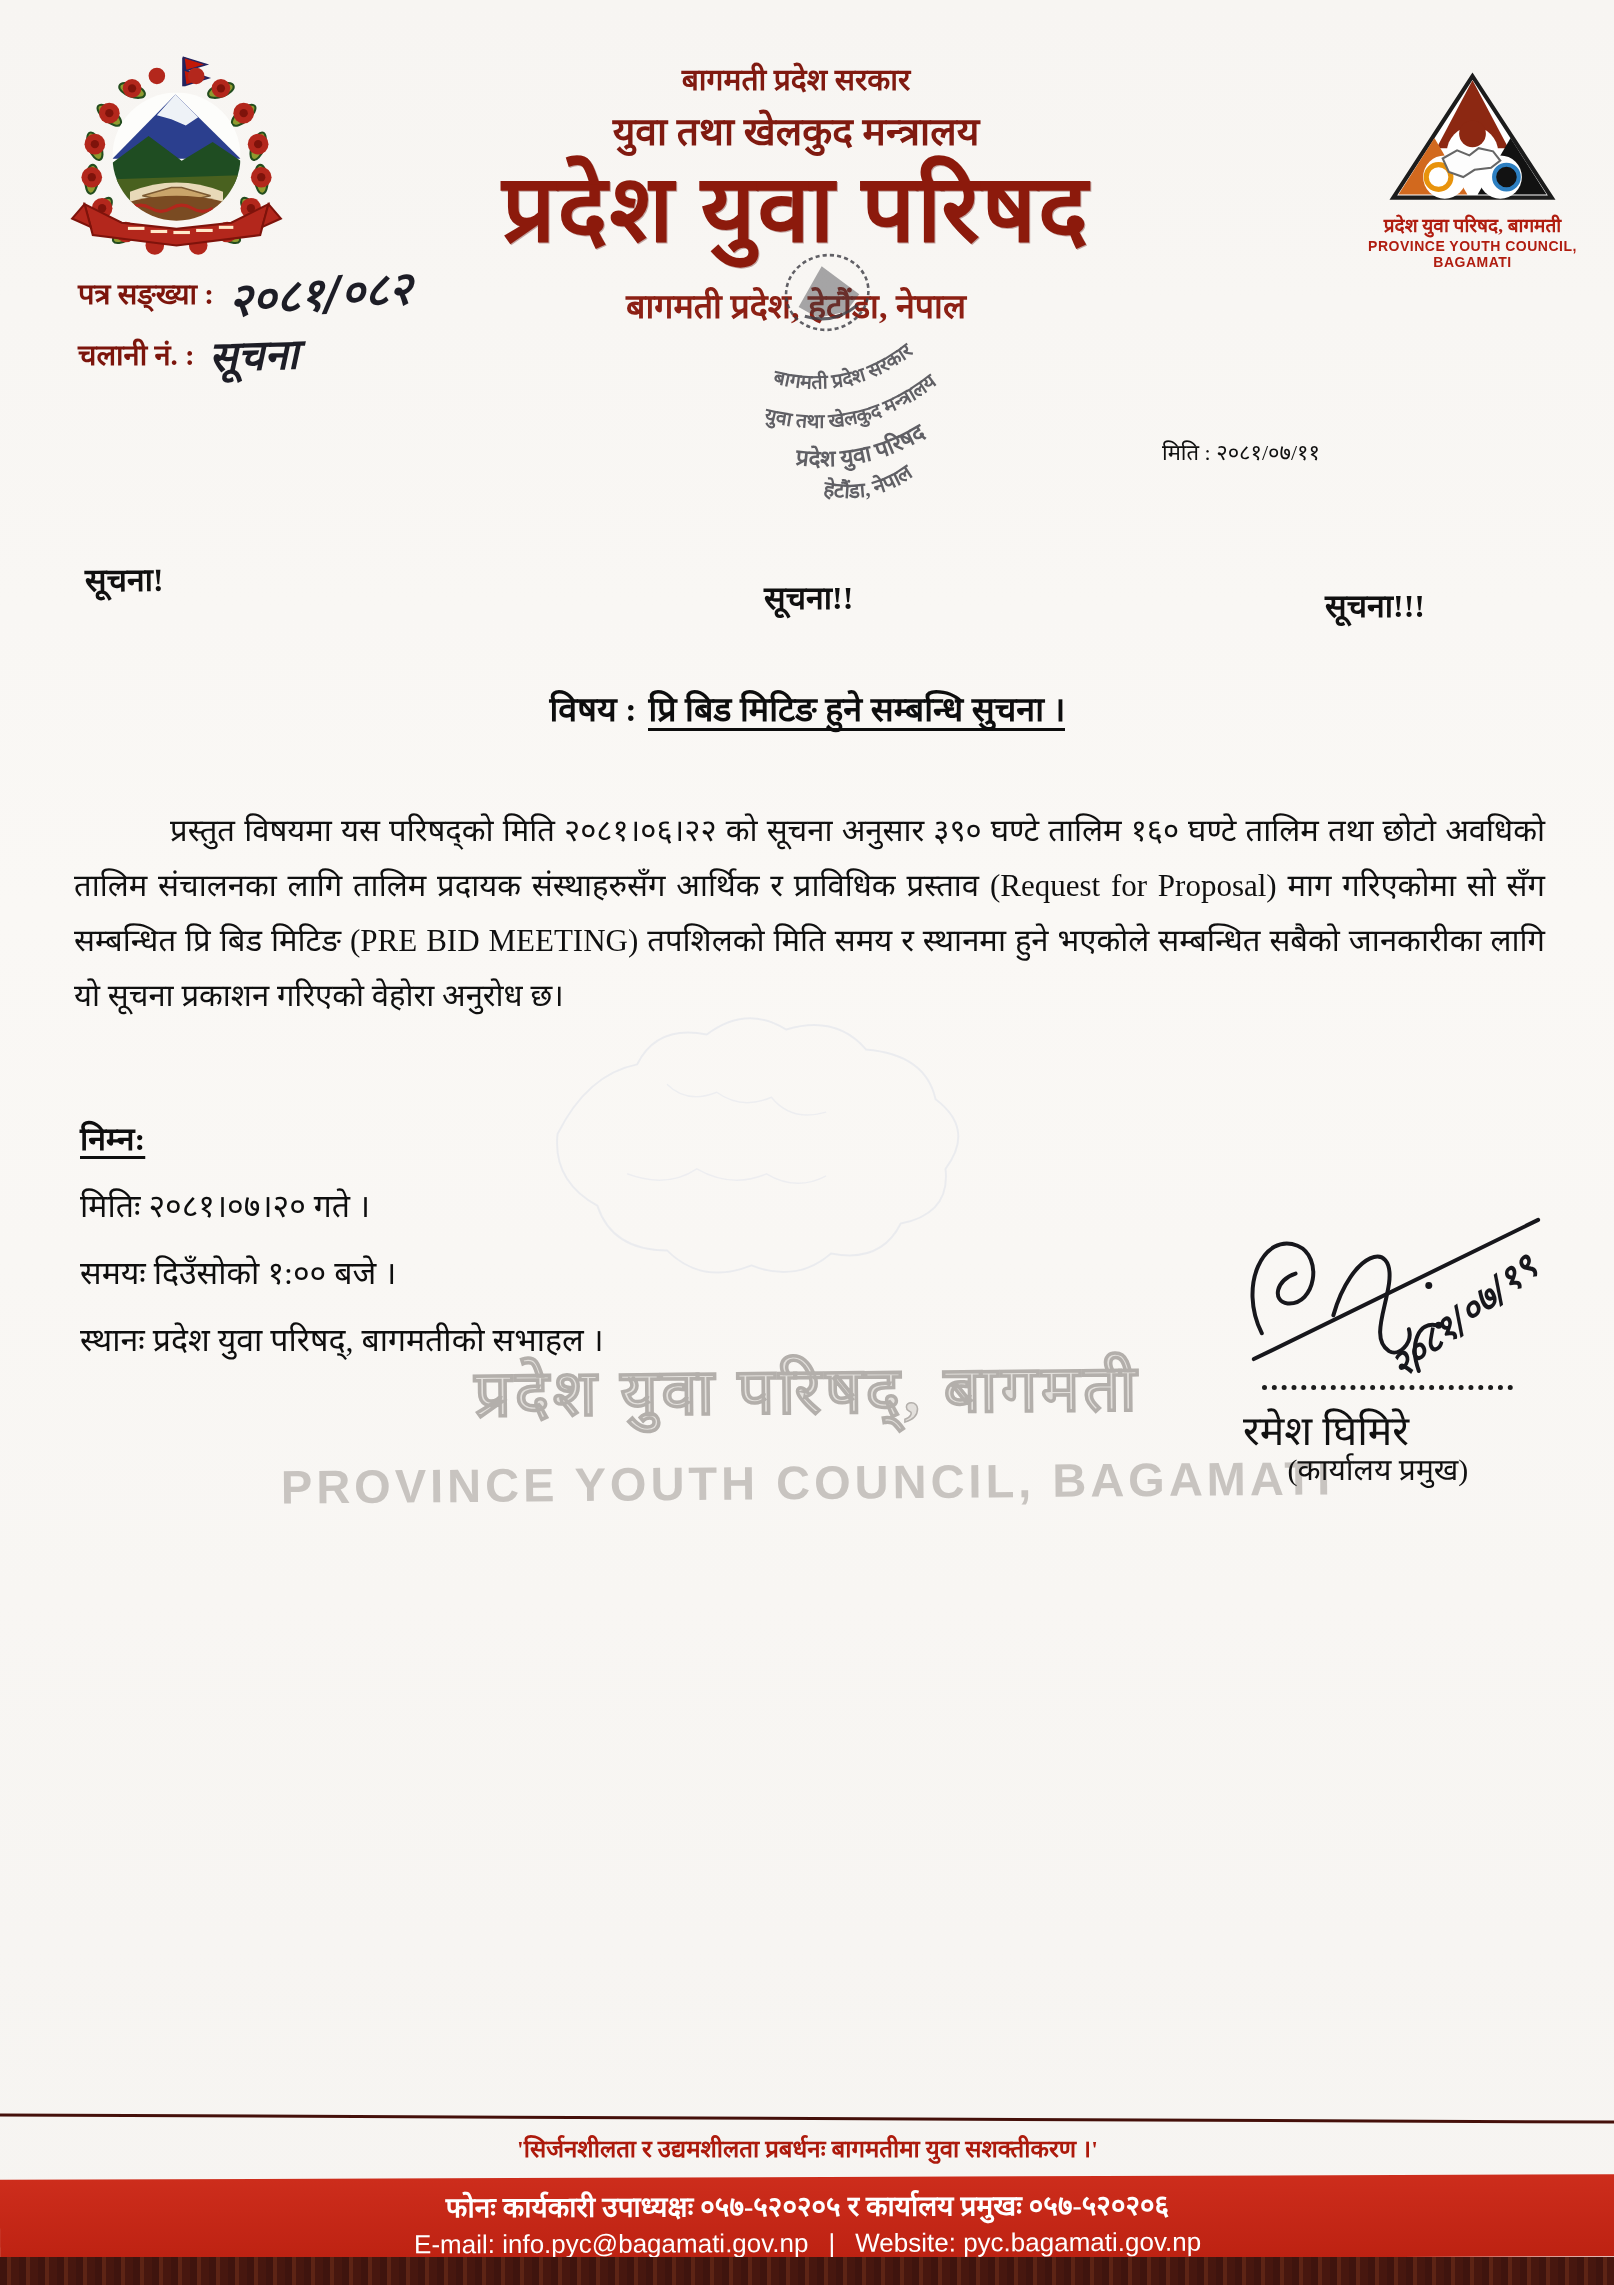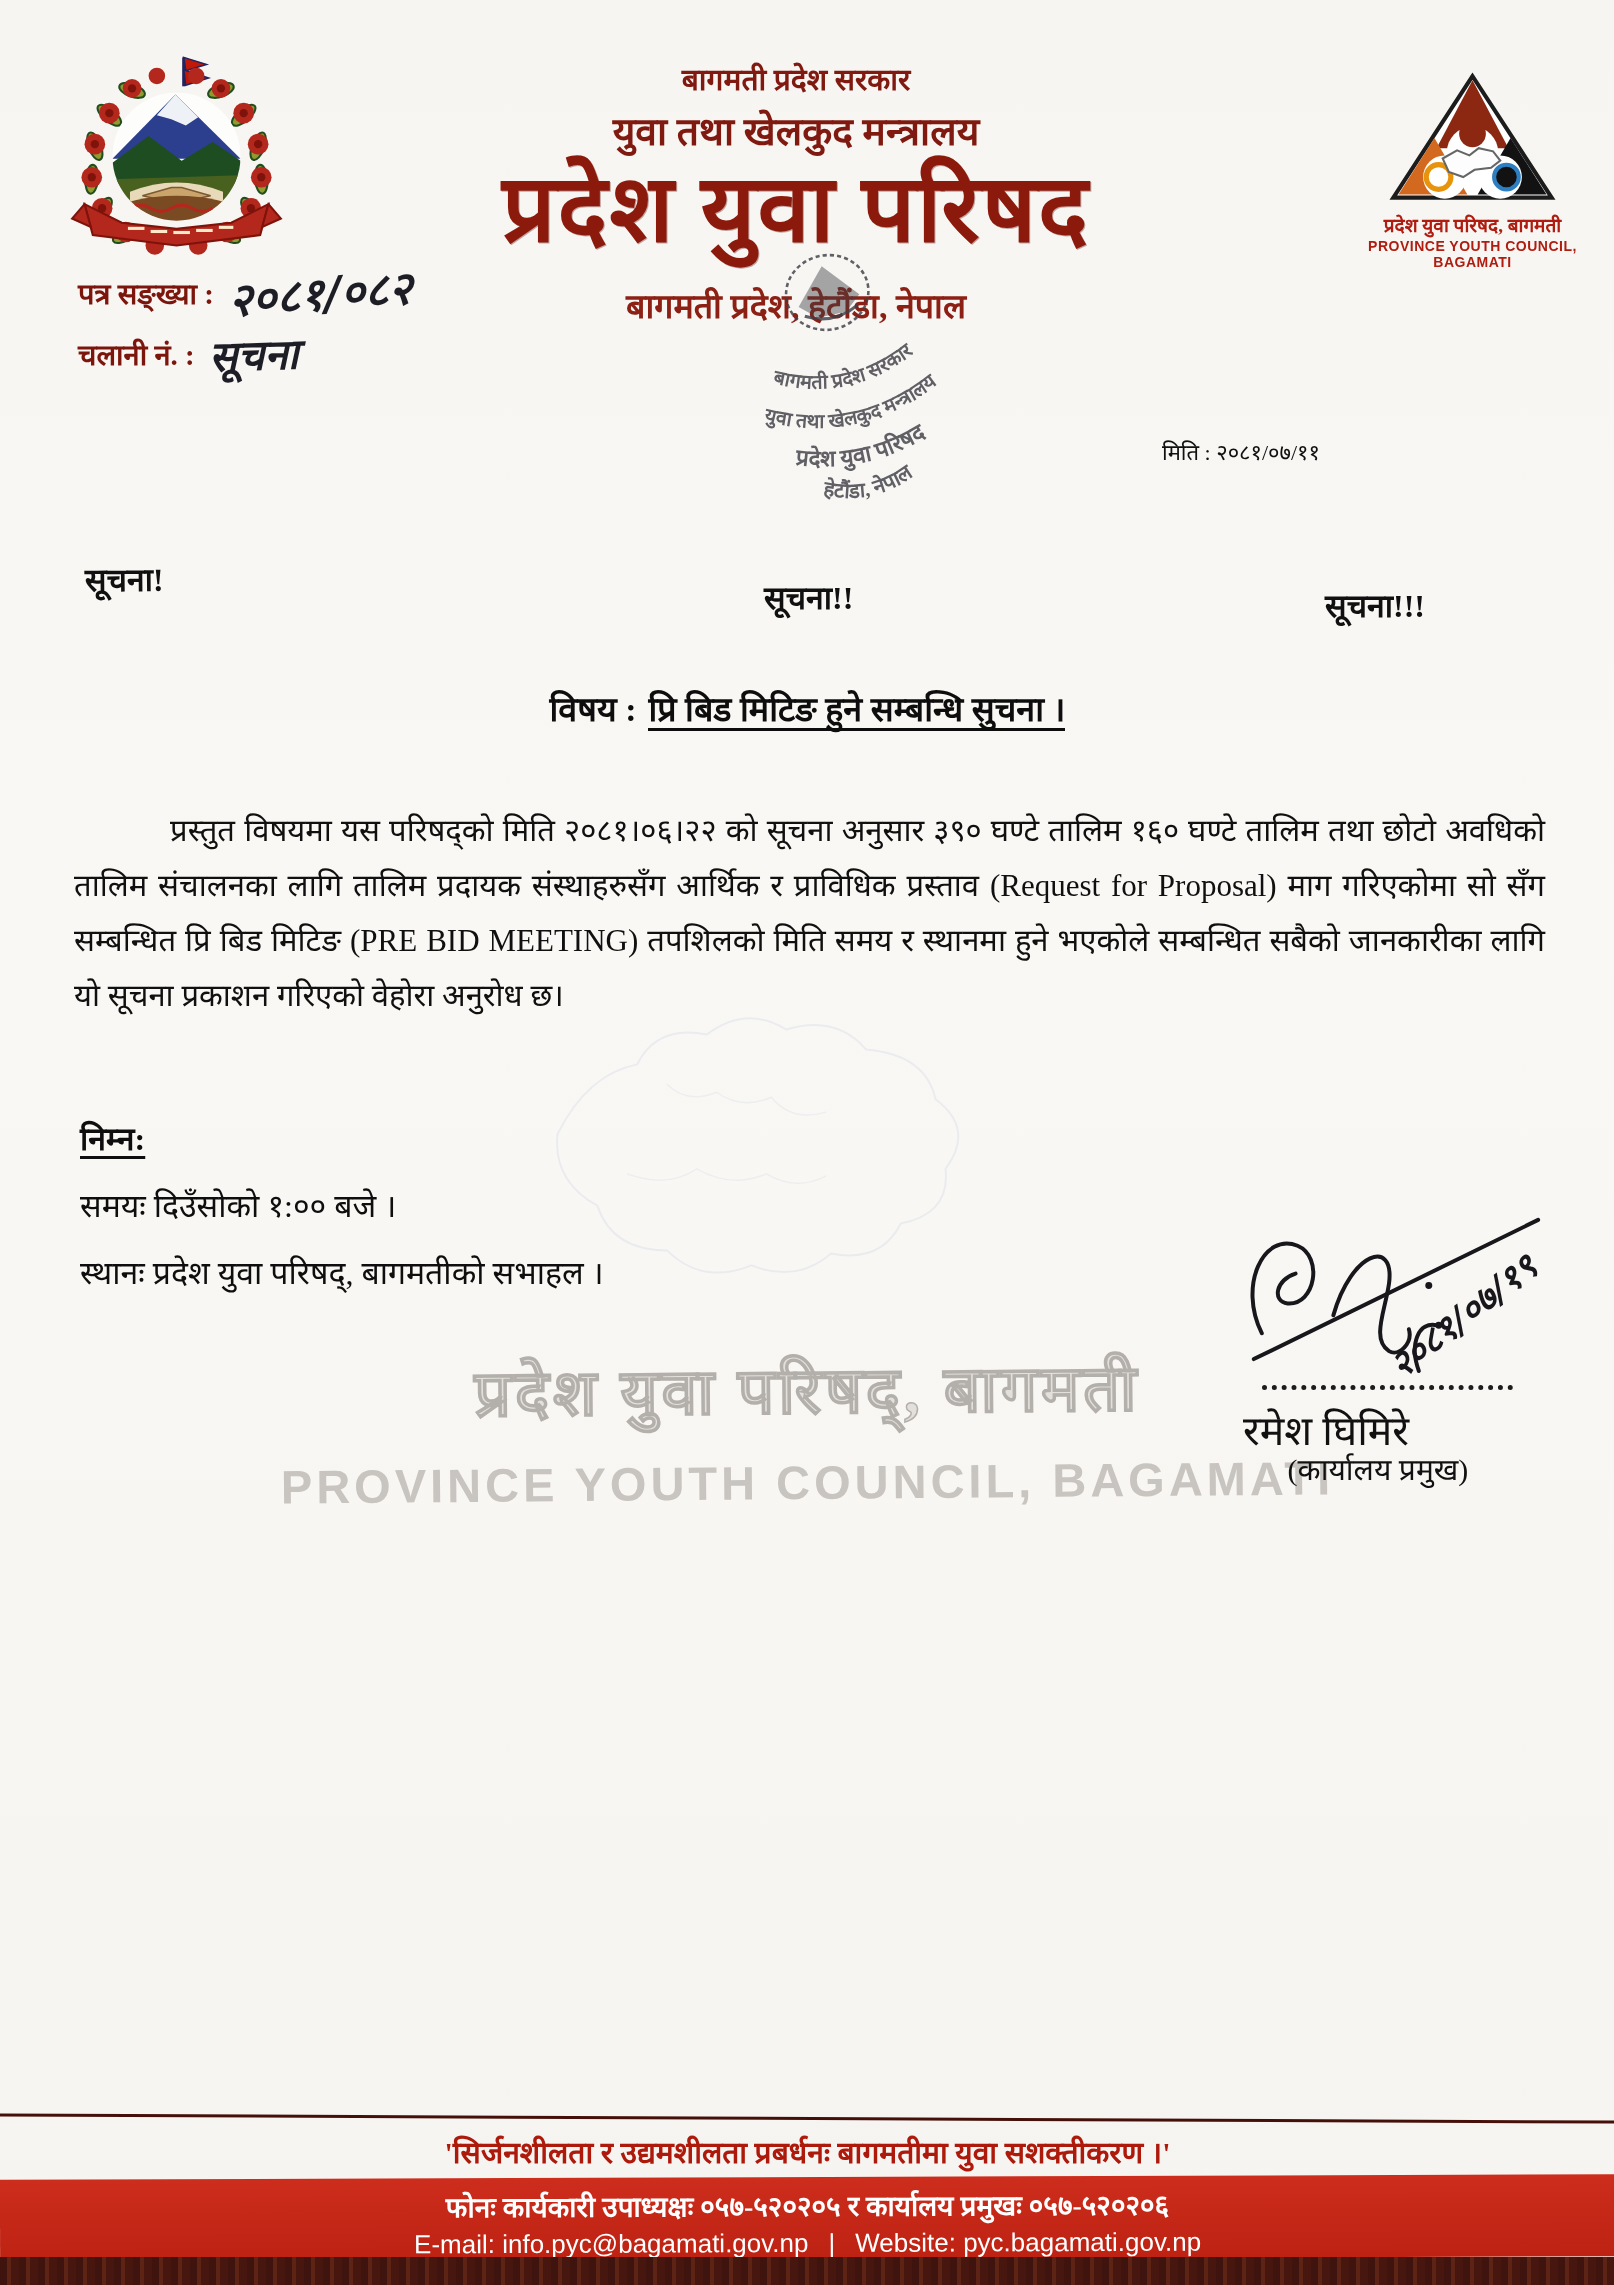--- a/index.html
+++ b/index.html
@@ -38,21 +38,21 @@
   .dotline{left:1262px;top:1345px;width:251px;height:40px;border-bottom:5px dotted #1c1c1c;}
   .sig-name{left:1172px;top:1401px;width:308px;text-align:center;font-size:41px;color:#111;}
   .sig-title{left:1204px;top:1448px;width:348px;text-align:center;font-size:30px;color:#111;}
   
   .wm-np{left:0;right:0;top:1345px;text-align:center;font-size:64px;font-weight:bold;
          color:#e3e0dc;-webkit-text-stroke:1.5px #b3afab;letter-spacing:4px;transform:rotate(-0.5deg);}
   .wm-en{left:0;right:0;top:1455px;text-align:center;font-size:47px;font-weight:bold;
          font-family:"Liberation Sans",sans-serif;color:#c8c4c0;letter-spacing:4px;transform:rotate(-0.5deg);}
   
   .foot-line{left:0;top:2117px;width:1615px;height:3px;background:#45100a;transform:rotate(0.25deg);}
-  .foot-slogan{left:0;right:0;top:2131px;text-align:center;font-size:30px;font-weight:bold;color:#ad1a0c;}
+  .foot-slogan{left:0;right:0;top:2131px;text-align:center;font-size:24px;font-weight:bold;color:#ad1a0c;}
   .foot-bar{left:0;top:2177px;width:1615px;height:82px;background:linear-gradient(180deg,#cd2d1c,#bd2212);text-align:center;transform:rotate(-0.2deg);}
   .foot-phone{font-size:28px;font-weight:bold;color:#fff;margin-top:9px;}
   .foot-contact{font-size:26px;color:#fff;margin-top:4px;font-family:"Liberation Sans",sans-serif;display:flex;justify-content:center;gap:20px;}
   .bottom-strip{left:0;top:2257px;width:1615px;height:29px;
     background:repeating-linear-gradient(90deg,#3f140e 0 7px,#5d2415 7px 11px,#47170f 11px 19px);}
   .caption-np{font-size:19px;font-weight:bold;color:#b01d10;text-align:center;}
   .caption-en{font-size:14px;font-weight:bold;color:#b01d10;text-align:center;font-family:"Liberation Sans",sans-serif;letter-spacing:0.5px;}
 </style>
 </head>
 <body>
@@ -203,20 +203,21 @@
 
   <svg class="abs" style="left:468px;top:925px;" width="577" height="428" viewBox="0 0 580 430" opacity="0.5">
     <path d="M90,210 q30,-60 80,-70 q20,-40 70,-30 q40,-30 80,-5 q50,-15 80,20 q60,5 70,50 q40,30 10,70 q5,45 -45,55 q-20,40 -70,30 q-35,30 -80,12 q-50,20 -85,-15 q-55,0 -70,-45 q-45,-25 -40,-72 z" fill="none" stroke="#dde1ea" stroke-width="2"></path>
     <path d="M200,160 q20,20 50,8 q25,18 55,5 q20,25 55,15 M160,250 q40,15 70,-5 q35,20 70,5 q30,18 60,2" fill="none" stroke="#e2e5ed" stroke-width="1.5"></path>
   </svg>
 
   <div class="abs body-par">प्रस्तुत विषयमा यस परिषद्को मिति २०८१।०६।२२ को सूचना अनुसार ३९० घण्टे तालिम १६० घण्टे तालिम तथा छोटो अवधिको तालिम संचालनका लागि तालिम प्रदायक संस्थाहरुसँग आर्थिक र प्राविधिक प्रस्ताव (Request for Proposal) माग गरिएकोमा सो सँग सम्बन्धित प्रि बिड मिटिङ (PRE BID MEETING) तपशिलको मिति समय र स्थानमा हुने भएकोले सम्बन्धित सबैको जानकारीका लागि यो सूचना प्रकाशन गरिएको वेहोरा अनुरोध छ।</div>
 
   <div class="abs details">
     <div class="heading">निम्न:</div>
+    <div class="row">मितिः २०८१।०७।२० गते ।</div>
     <div class="row">समयः दिउँसोको १:०० बजे ।</div>
     <div class="row">स्थानः प्रदेश युवा परिषद्, बागमतीको सभाहल ।</div>
   </div>
 
   <div class="abs wm-np">प्रदेश युवा परिषद्, बागमती</div>
   <div class="abs wm-en">PROVINCE YOUTH COUNCIL, BAGAMATI</div>
 
   <svg class="abs" style="left:1224px;top:1194px;" width="338" height="189" viewBox="0 0 340 190">
     <g stroke="#17171c" stroke-width="4" fill="none" stroke-linecap="round">
       <path d="M38,140 C14,92 40,38 74,52 C100,63 92,112 64,110 C48,108 52,86 72,80"></path>

